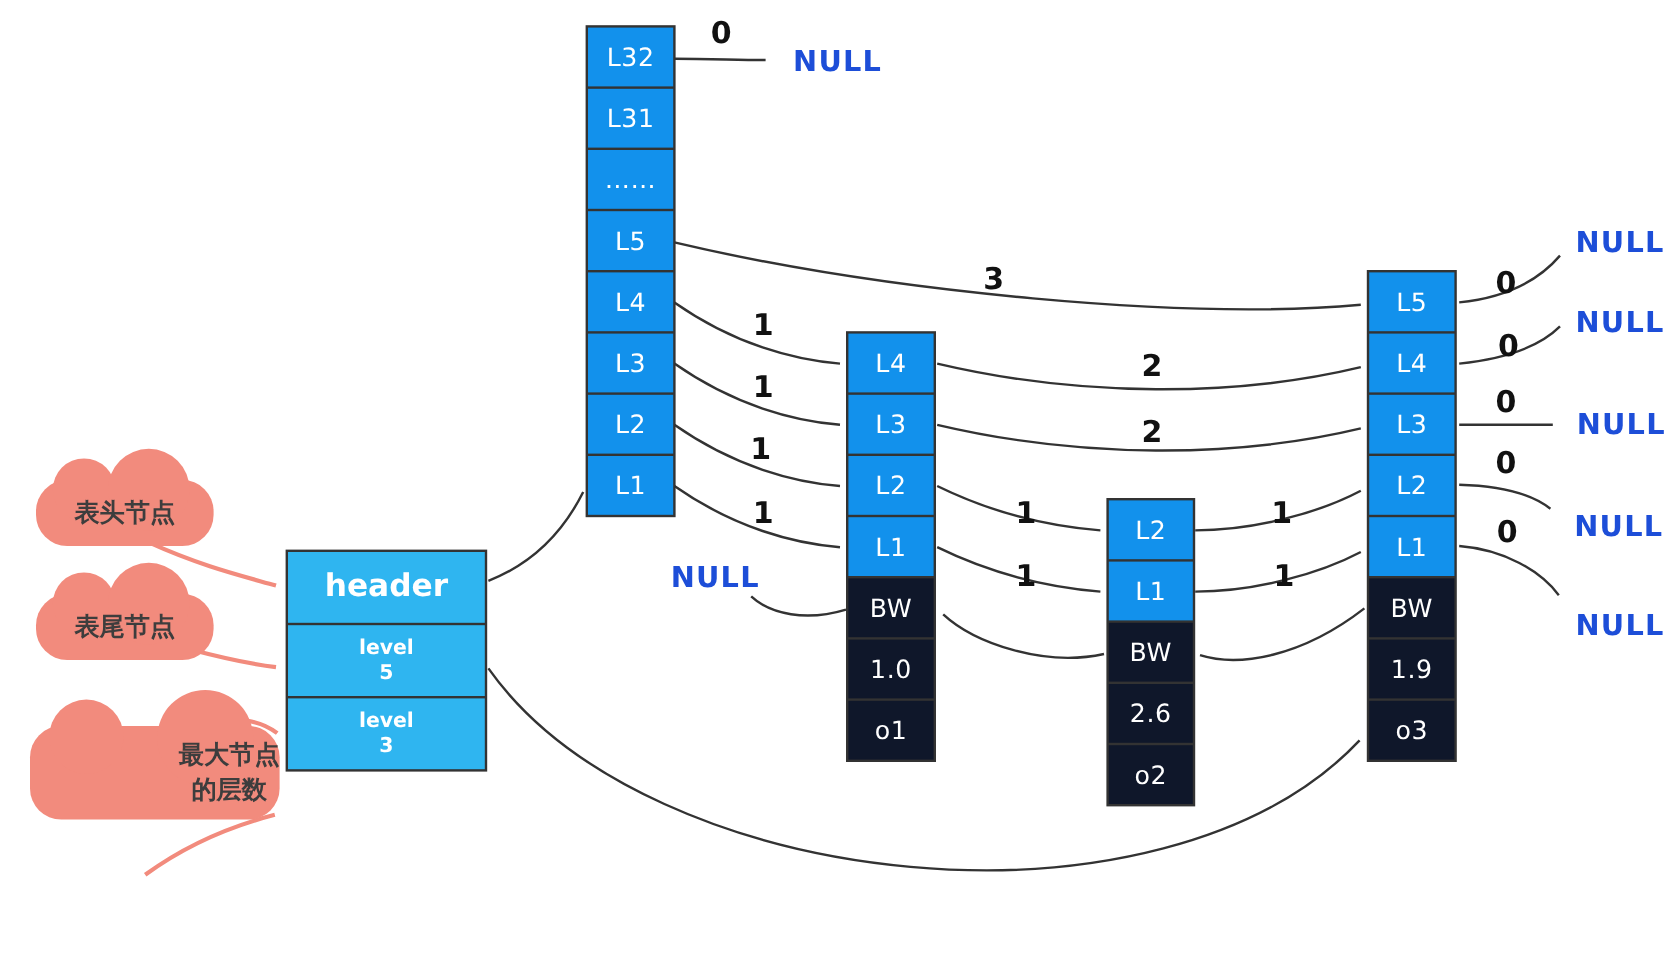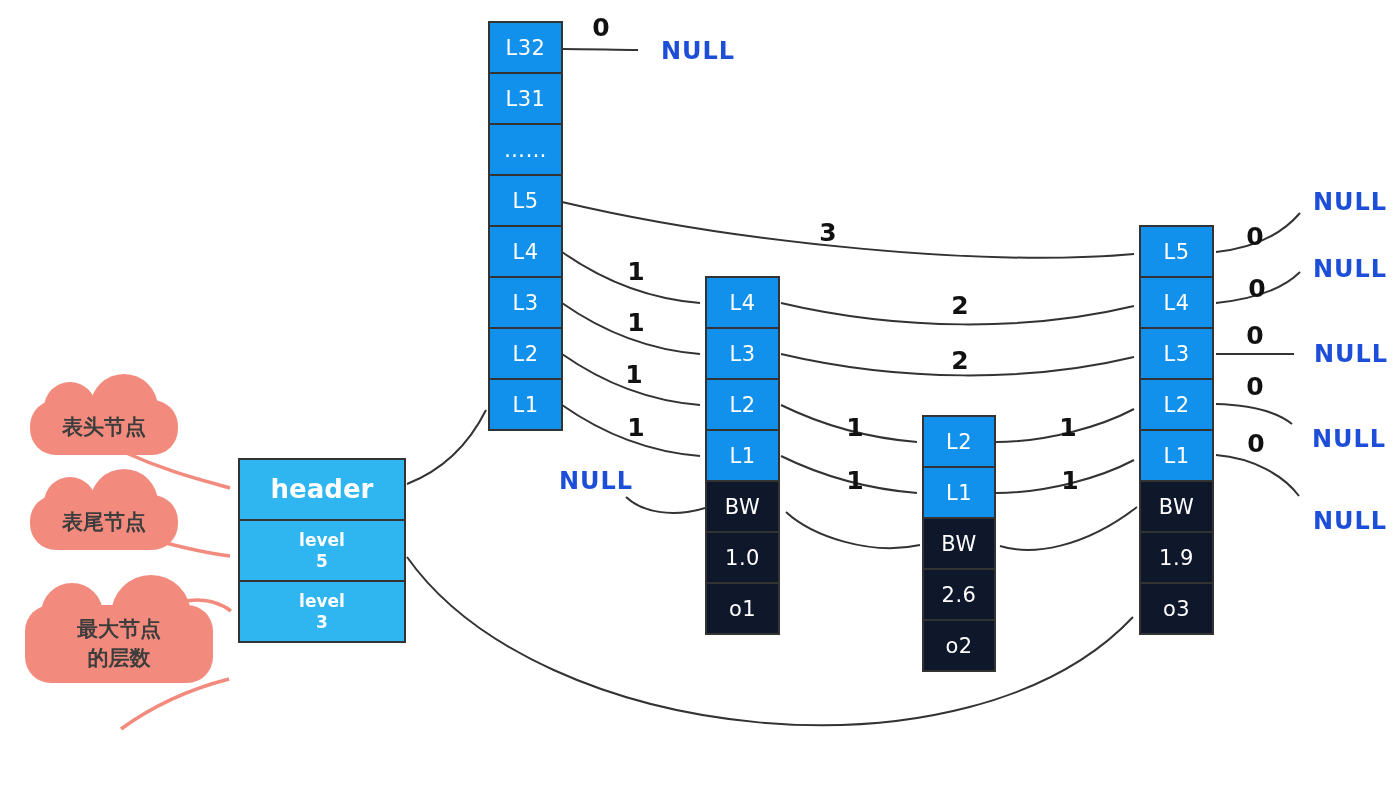--- a/index.html
+++ b/index.html
@@ -41,21 +41,21 @@
     color:#3d3d3d; font-weight:bold; font-size:21px; line-height:1.4;
   }
   .cloud::before, .cloud::after {
     content:""; position:absolute; border-radius:50%; background:#F28B7D;
   }
   .cloud::before { width:52px; height:52px; top:-18px; left:14px; }
   .cloud::after  { width:68px; height:68px; top:-26px; right:20px; }
   .cloud .txt { position:relative; z-index:1; }
   #cloud-1 { left:30px;  top:400px; width:148px; height:55px; }
   #cloud-2 { left:30px;  top:495px; width:148px; height:55px; }
-  #cloud-3 { left:25px;  top:605px; width:188px; height:78px; }
+  #cloud-3 { left:25px;  top:605px; width:208px; height:78px;justify-content:flex-end; }
   #cloud-3::before { width:62px; height:62px; top:-22px; left:16px; }
   #cloud-3::after  { width:80px; height:80px; top:-30px; right:22px; }
   #cloud-4 { left:28px;  top:732px; width:140px; height:55px; }
   
   .numlab {
     position:absolute; transform:translate(-50%,-50%);
     font-weight:bold; font-size:25px; color:#111111;
   }
   .nulllab {
     position:absolute; transform:translate(-50%,-50%);

